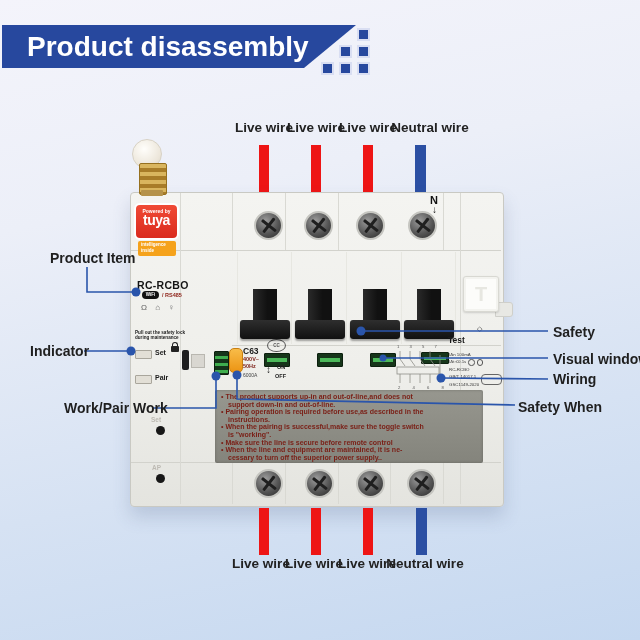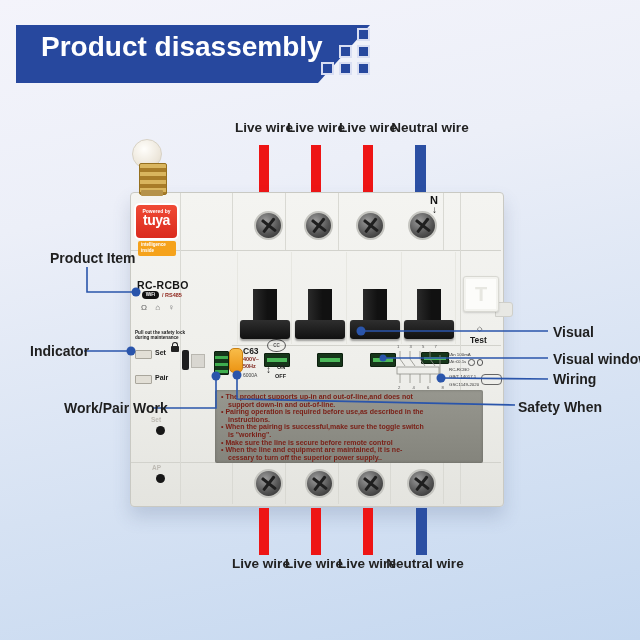--- a/index.html
+++ b/index.html
@@ -4,21 +4,21 @@
 <style>
   html,body{margin:0;padding:0;}
   #canvas{
     position:relative;width:640px;height:640px;overflow:hidden;
     font-family:"Liberation Sans",sans-serif;
     background:linear-gradient(168deg,#f4f4fb 0%,#eceff8 30%,#d6e2f3 68%,#c5d8f0 100%);
   }
   .abs{position:absolute;}
   
   .banner{
-    left:16px;top:25px;width:354px;height:58px;background:#27489e;
+    left:2px;top:25px;width:354px;height:43px;background:#27489e;
     clip-path:polygon(0 0,100% 0,calc(100% - 52px) 100%,0 100%);
     color:#fff;font-size:28px;font-weight:bold;line-height:43px;padding-left:25px;box-sizing:border-box;
   }
   .sq{width:13px;height:13px;background:#27489e;border:2px solid #d9def2;box-sizing:border-box;}
   
   .bar{width:10px;height:47px;}
   .bar.red{background:#ee1515;}
   .bar.blue{background:#2b4fa3;width:11px;}
   .wire-label{font-size:13.5px;font-weight:600;color:#222;transform:translateX(-50%);white-space:nowrap;}
   
@@ -187,21 +187,21 @@
   <div class="abs handle-base" style="left:295px;top:320px;"></div>
   <div class="abs handle-stem" style="left:363px;top:289px;"></div>
   <div class="abs handle-base" style="left:350px;top:320px;"></div>
   <div class="abs handle-stem" style="left:417px;top:289px;"></div>
   <div class="abs handle-base" style="left:404px;top:320px;"></div>
 
   <div class="abs test-btn">
     <span>T</span>
   </div>
   <div class="abs" style="left:477px;top:325px;font-size:7px;color:#444;">◇</div>
-  <div class="abs" style="left:470px;top:335px;font-size:8.5px;font-weight:bold;color:#1a1a1a;text-align:center;">Test</div>
+  <div class="abs" style="left:448px;top:335px;font-size:8.5px;font-weight:bold;color:#1a1a1a;text-align:center;">Test</div>
 
   <div class="abs" style="left:449px;top:351px;">
     <div class="spec-row">IΔn 100mA</div>
     <div class="spec-row"><span>IΔt ≤0.1s</span><span class="cert-circle"></span><span class="cert-circle"></span></div>
     <div class="spec-row">RC-RCBO</div>
     <div class="spec-row">GB/T 14017.1</div>
     <div class="spec-row">GSC1149-2020</div>
   </div>
   <div class="abs" style="left:481px;top:374px;width:19px;height:9px;border:1px solid #666;border-radius:4px;"></div>
 
@@ -246,21 +246,21 @@
       <circle cx="361" cy="331" r="4.5"></circle>
       <circle cx="383" cy="358" r="3.5"></circle>
       <circle cx="441" cy="378" r="4.5"></circle>
     </g>
   </svg>
 
   <div class="abs callout" style="left:50px;top:250px;">Product Item</div>
   <div class="abs callout" style="left:30px;top:343px;">Indicator</div>
   <div class="abs callout" style="left:64px;top:400px;">Work/Pair Work</div>
 
-  <div class="abs callout" style="left:553px;top:324px;">Visual</div>
+  <div class="abs callout" style="left:553px;top:324px;">Safety</div>
   <div class="abs callout" style="left:553px;top:351px;">Visual window</div>
   <div class="abs callout" style="left:553px;top:371px;">Wiring</div>
   <div class="abs callout" style="left:518px;top:399px;">Safety When</div>
 
   <div class="abs bar red" style="left:259px;top:508px;"></div>
   <div class="abs bar red" style="left:311px;top:508px;"></div>
   <div class="abs bar red" style="left:363px;top:508px;"></div>
   <div class="abs bar blue" style="left:416px;top:508px;"></div>
 
   <div class="abs wire-label" style="left:261px;top:556px;">Live wire</div>

